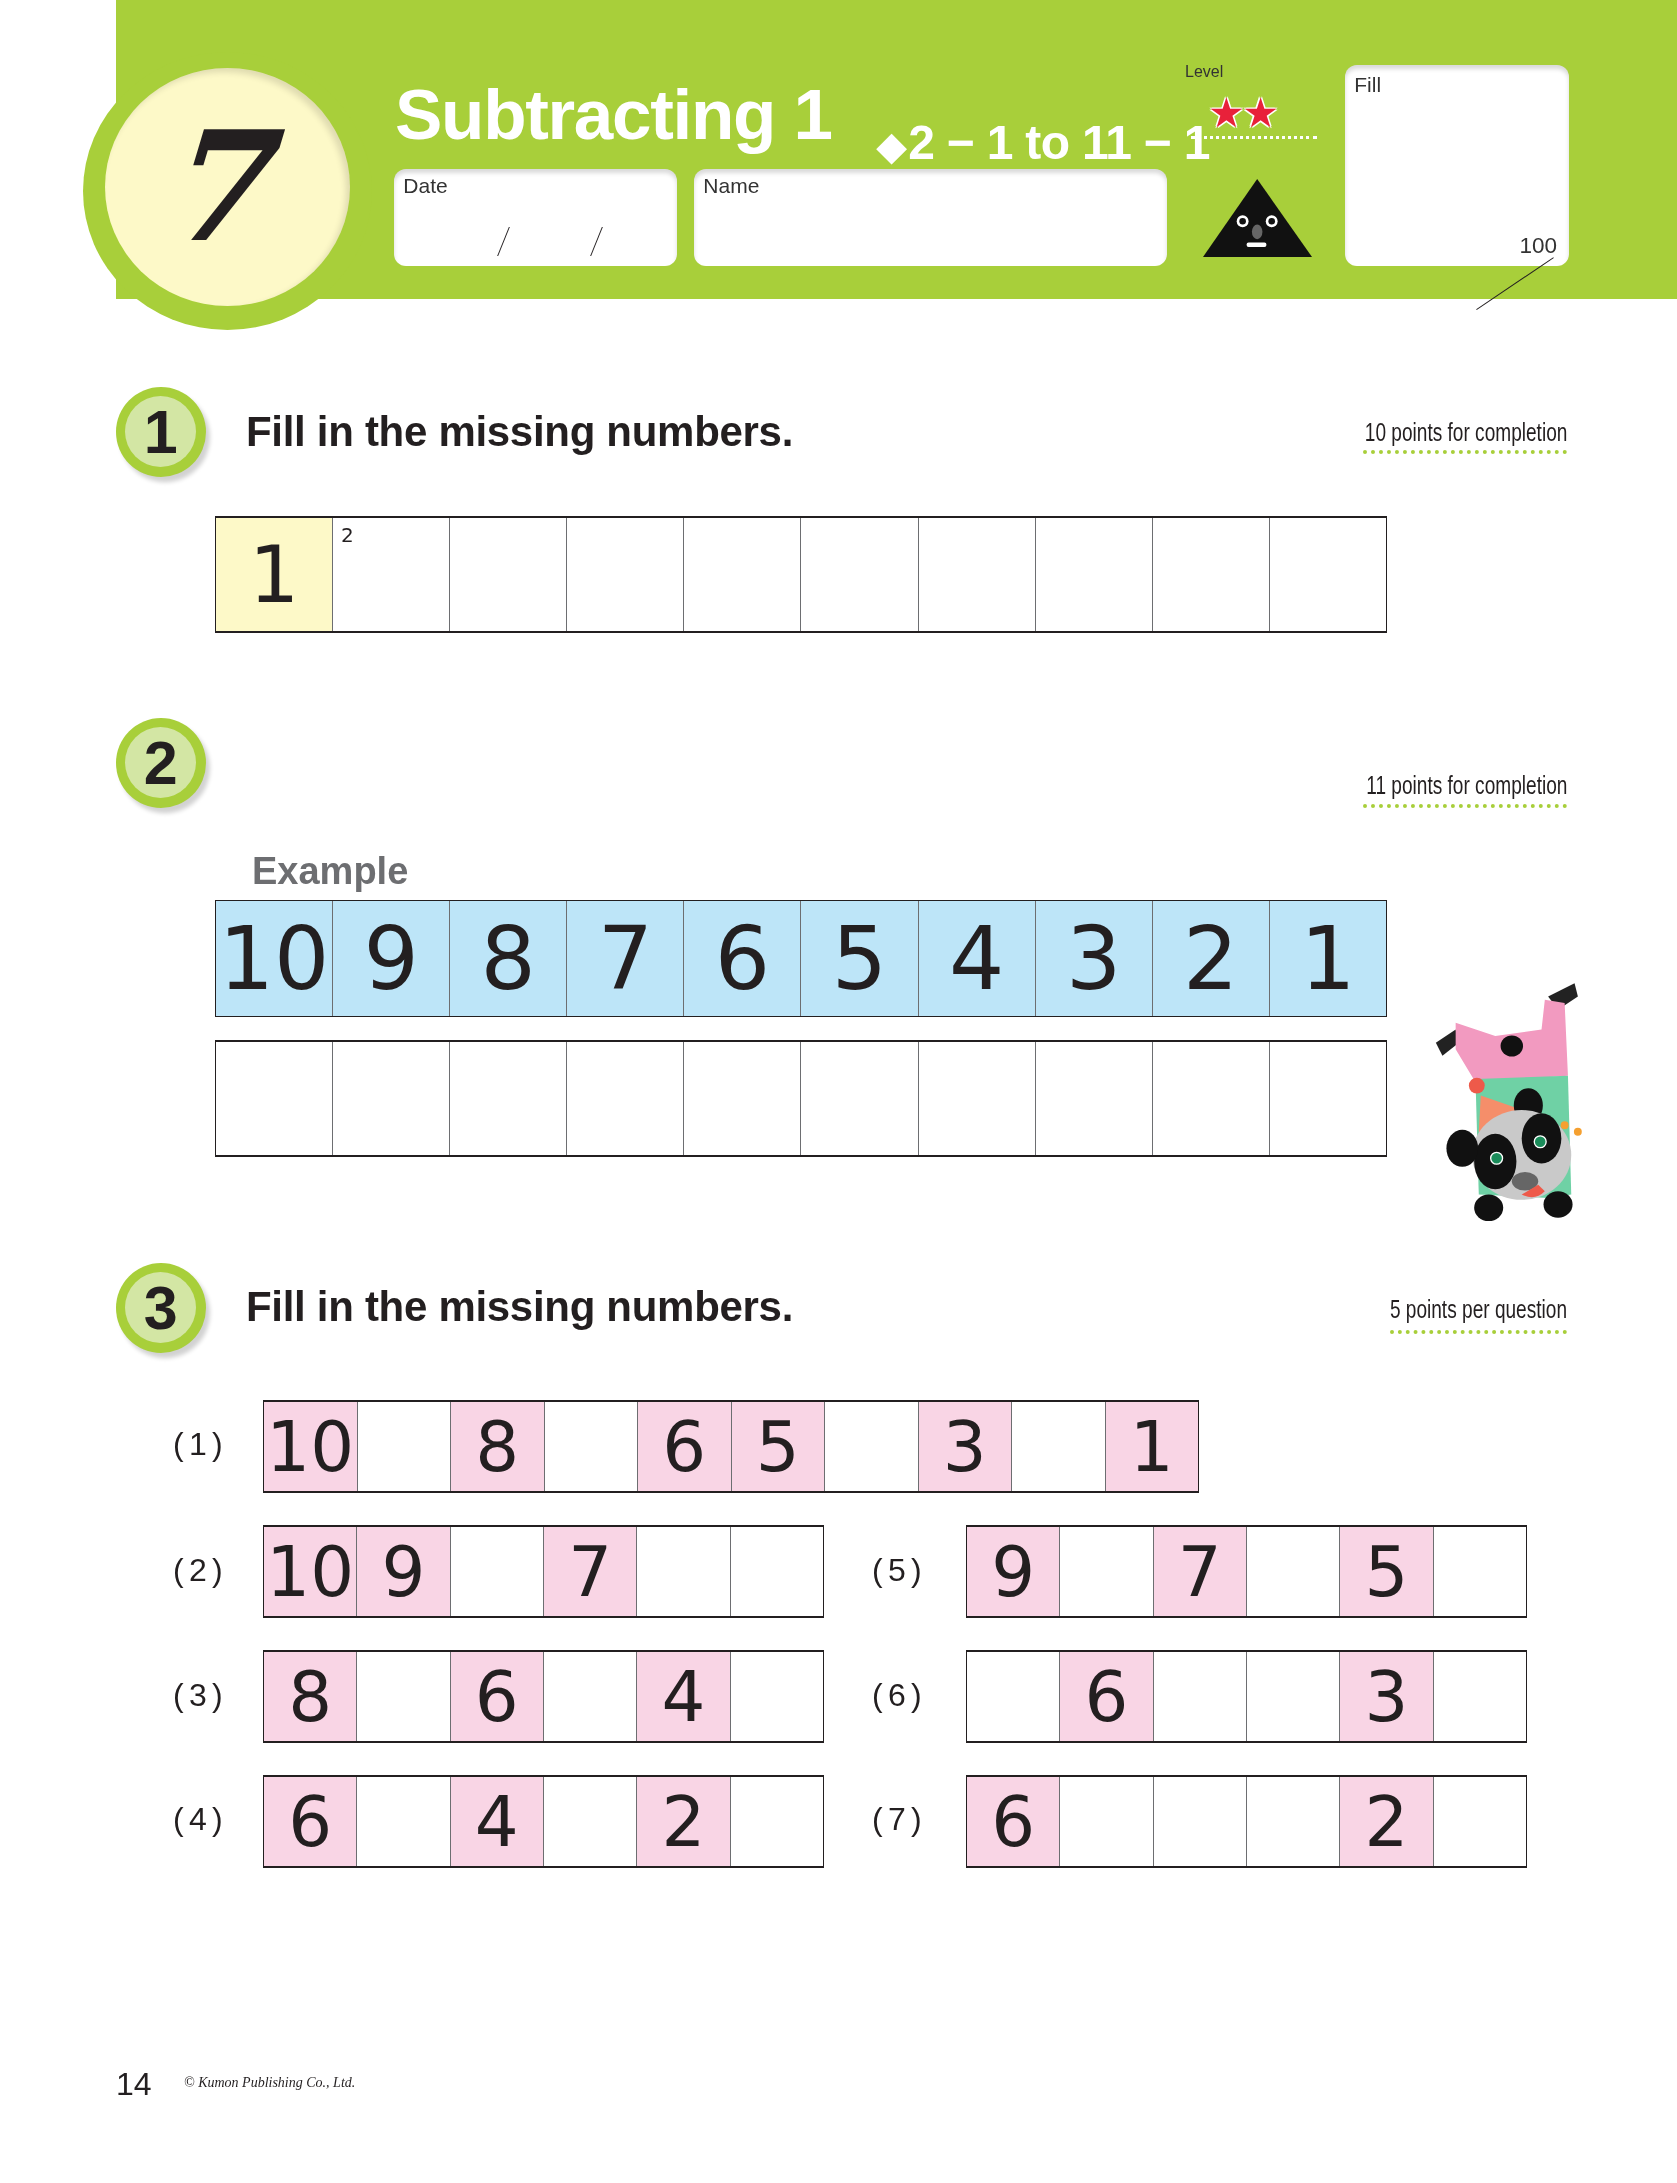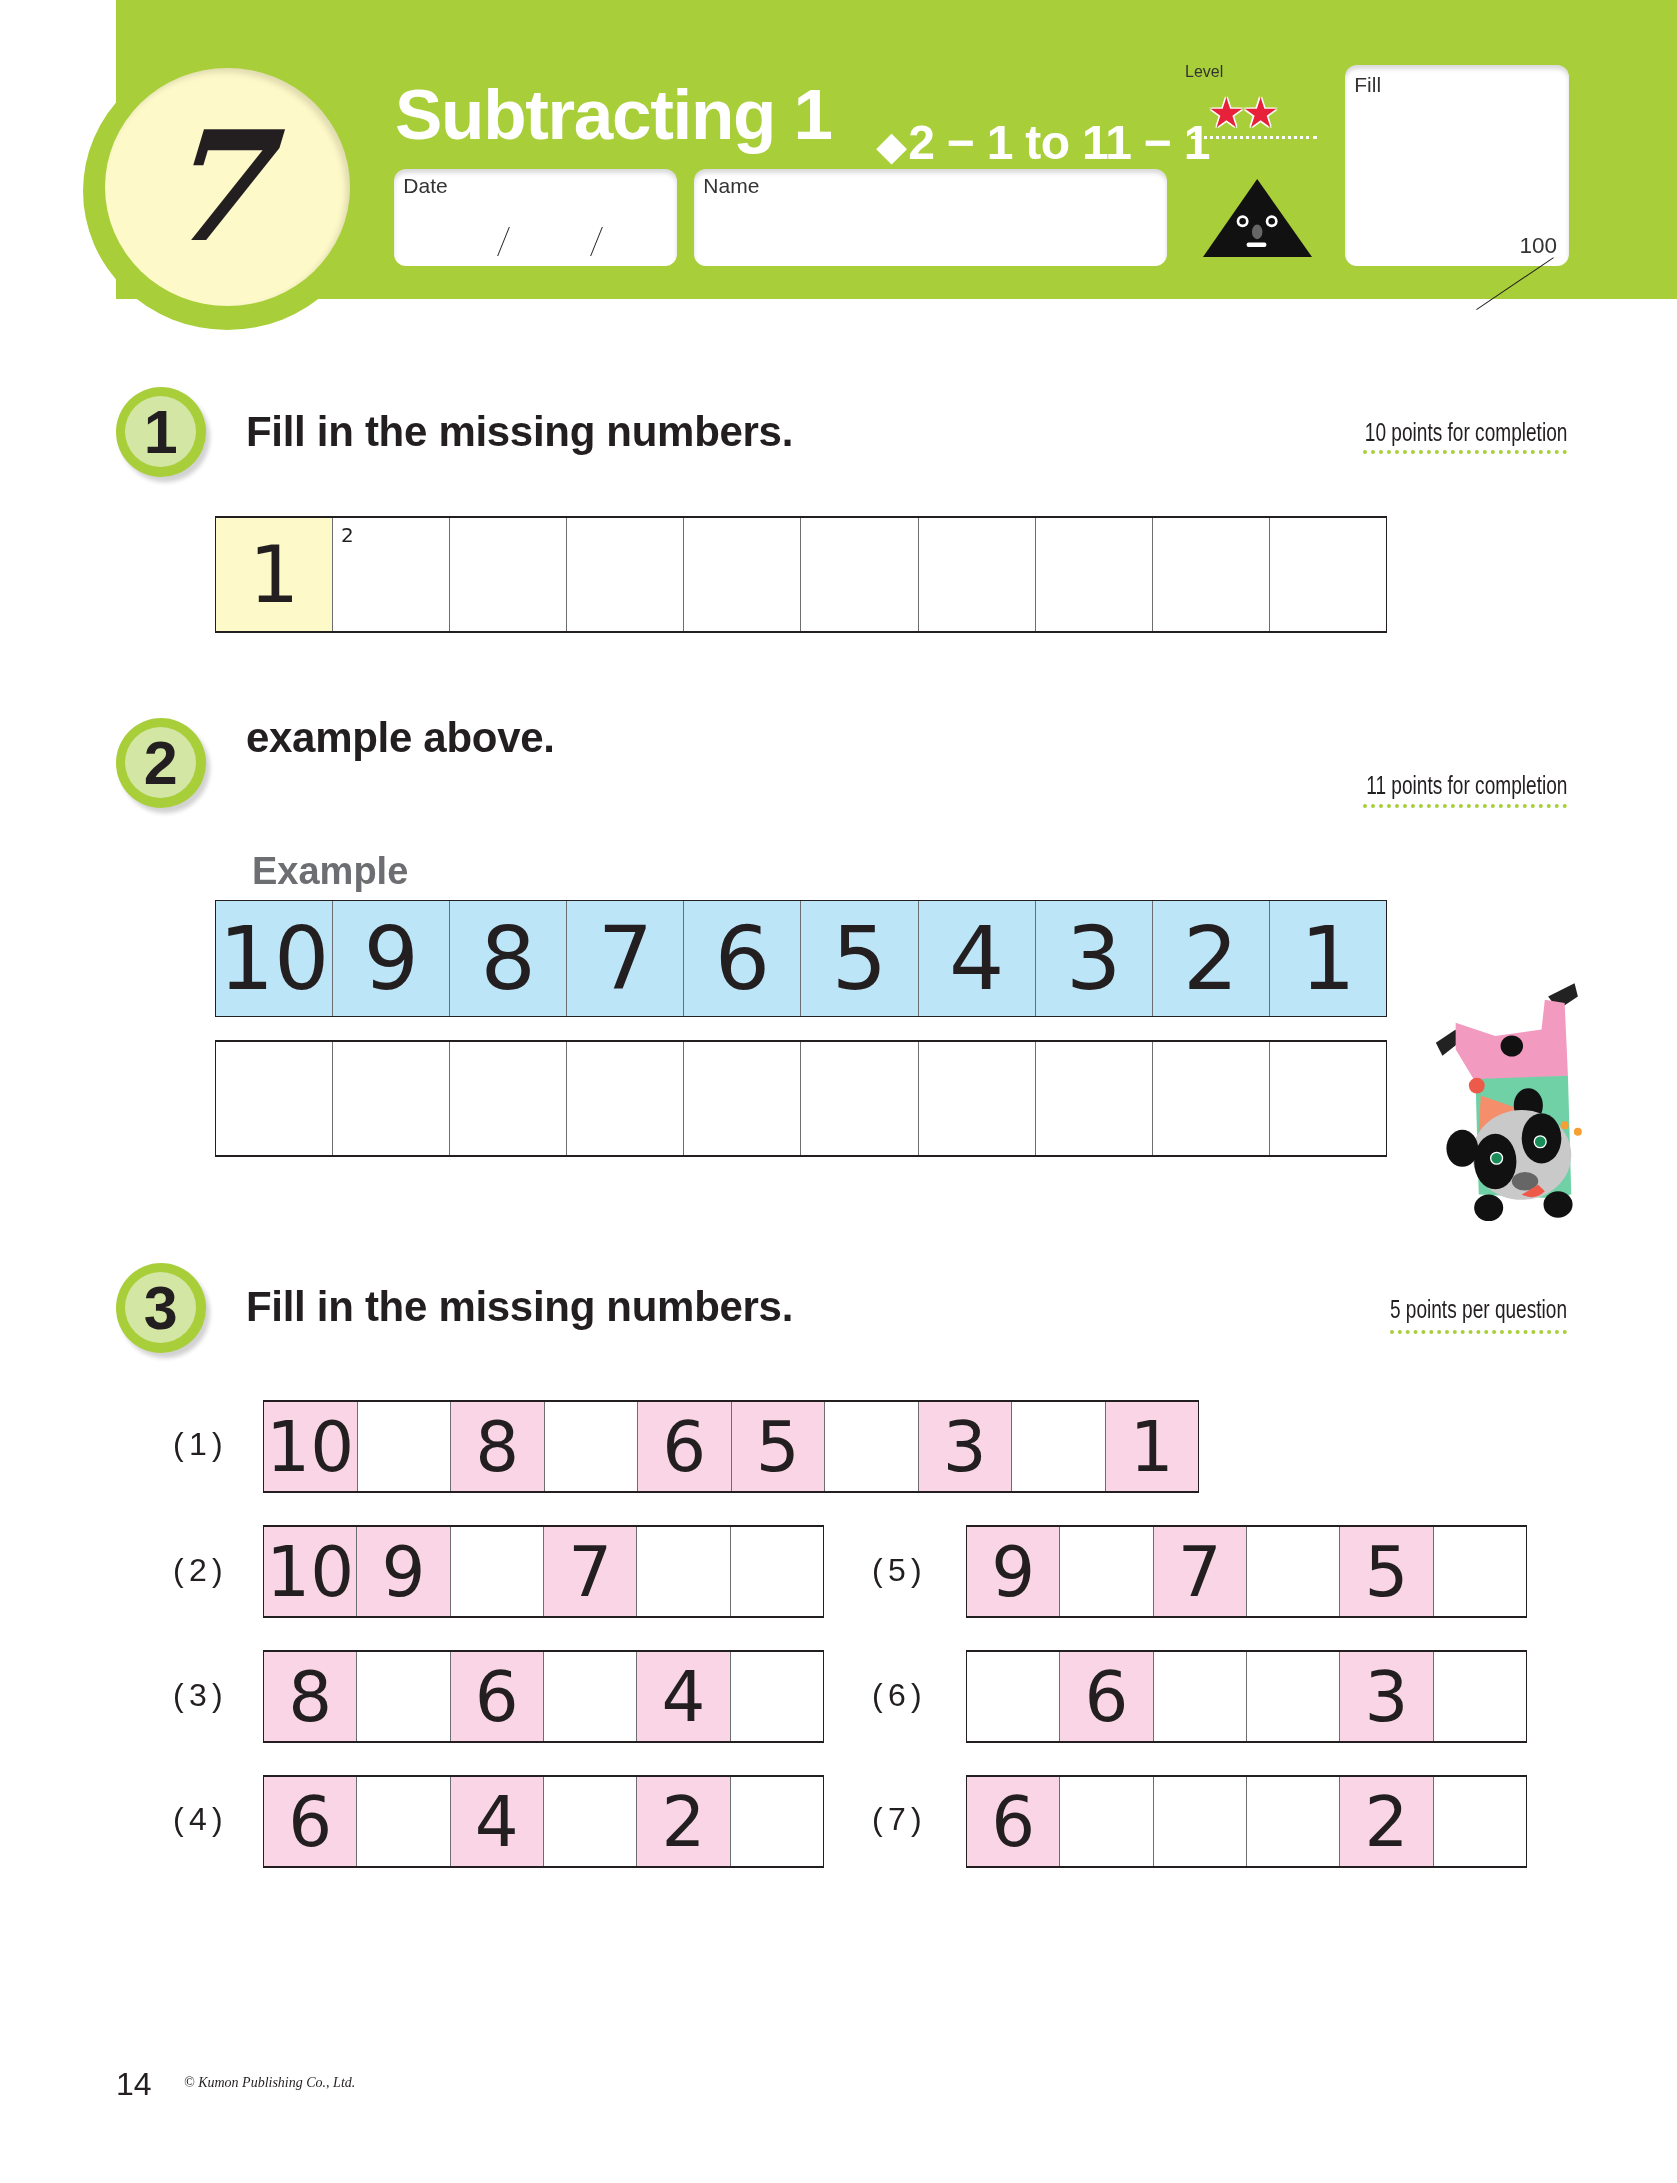--- a/index.html
+++ b/index.html
@@ -133,21 +133,20 @@
   <div class="cell"></div>
   <div class="cell"></div>
   <div class="cell"></div>
   <div class="cell"></div>
 </div>
 
 <div class="abs badge" style="left:116px; top:718px;">
   <div class="badge-inner">2</div>
 </div>
 <div class="abs instruction" style="left:246px; top:707px;">
-  <div>example above.</div>
 </div>
 <div class="abs" style="left:1363px; top:770px; width:204px;">
   <div class="points" style="position:absolute; right:0; top:0;">11 points for completion</div>
   <div class="points-dots" style="position:absolute; left:0; right:0; top:34px;"></div>
 </div>
 
 <div id="example-label" class="abs">Example</div>
 <div id="grid2-example" class="abs grid">
   <div class="cell given-blue">10</div>
   <div class="cell given-blue">9</div>

